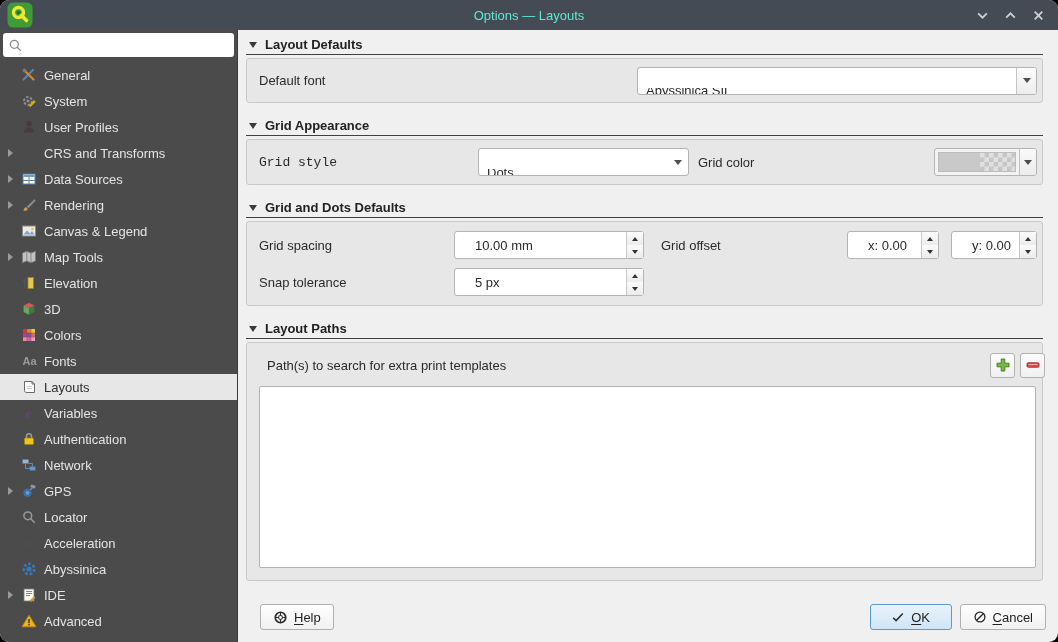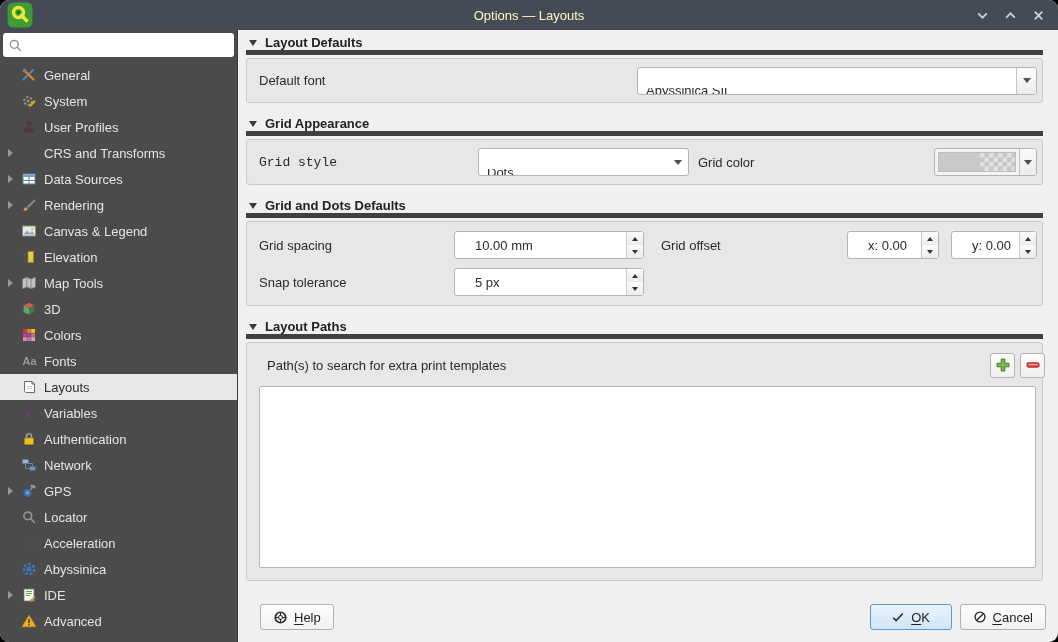--- a/index.html
+++ b/index.html
@@ -2,21 +2,21 @@
 <html><head>
 <meta charset="utf-8">
 <style>
   html,body{margin:0;padding:0;background:#000;width:1058px;height:642px;overflow:hidden;}
   *{box-sizing:border-box;}
   .window{position:absolute;inset:0;border-radius:9px;overflow:hidden;background:#f0f0f0;
     font-family:"Liberation Sans",sans-serif;font-size:13px;color:#2a2a2a;}
   
   .titlebar{position:absolute;top:0;left:0;right:0;height:30px;background:#454b54;display:flex;align-items:center;}
   .titlebar .logo{margin-left:7px;display:flex;}
-  .win-title{position:absolute;left:0;right:0;text-align:center;color:#fef9c3;font-size:13px;pointer-events:none;}
+  .win-title{position:absolute;left:0;right:0;text-align:center;color:#5eead4;font-size:13px;pointer-events:none;}
   .win-controls{margin-left:auto;margin-right:13px;display:flex;gap:15px;align-items:center;z-index:2;}
   .win-controls span{display:flex;cursor:default;}
   
   .sidebar{position:absolute;top:30px;left:0;bottom:0;width:238px;background:#4b4b4b;border-right:1px solid #3a3a3a;
     display:flex;flex-direction:column;}
   .searchbox{margin:3px 3px 5px 3px;height:24px;background:#fff;border-radius:3px;display:flex;align-items:center;padding:0 5px;}
   .searchbox svg{flex:none;}
   .searchbox input{flex:1;border:none;outline:none;background:transparent;font:13px "Liberation Sans",sans-serif;margin-left:4px;}
   .side-list{flex:1;margin:0;padding:0;list-style:none;overflow:hidden;}
   .side-item{height:26px;display:flex;align-items:center;color:#e4e4e4;cursor:default;}
@@ -24,21 +24,21 @@
   .expander{width:20px;flex:none;display:flex;align-items:center;justify-content:center;}
   .expander.has-children::before{content:"";width:0;height:0;border-left:5px solid #9a9a9a;
     border-top:4px solid transparent;border-bottom:4px solid transparent;}
   .s-icon{width:18px;height:16px;flex:none;display:flex;align-items:center;justify-content:center;}
   .s-label{margin-left:6px;white-space:nowrap;}
   .side-item.no-icon .s-label{margin-left:24px;}
   
   .main{position:absolute;left:238px;top:30px;right:0;bottom:0;display:flex;flex-direction:column;}
   .content{flex:1;padding:5px 15px 0 8px;}
   .section + .section{margin-top:13px;}
-  .sec-header{display:flex;align-items:center;height:20px;border-bottom:5px solid #404040;margin-bottom:3px;}
+  .sec-header{display:flex;align-items:center;height:20px;border-bottom:1px solid #404040;margin-bottom:3px;}
   .tri{width:0;height:0;border-top:6px solid #3a3a3a;border-left:4.5px solid transparent;border-right:4.5px solid transparent;
     margin:0 8px 0 3px;flex:none;}
   .sec-title{font-weight:bold;color:#222;}
   .groupbox{background:#e7e7e7;border:1px solid #c9c9c9;border-radius:3px;padding:0 5px 0 12px;}
   .gb-single{height:45px;display:flex;align-items:center;}
   .gb-rows{padding-top:9px;padding-bottom:9px;}
   .row{display:flex;align-items:center;width:100%;}
   .gb-rows .row + .row{margin-top:9px;}
   .lbl{color:#2a2a2a;white-space:nowrap;}
   .w195{width:195px;flex:none;}
@@ -192,38 +192,38 @@
     <span class="s-icon">
             <svg width="16" height="16" viewBox="0 0 16 16">
               <rect x="1.5" y="3" width="13" height="10" fill="#ecebe6" stroke="#8a8a8a"></rect>
               <path d="M2.5 11.5l3.5-4 3 3 2-2.5 2.5 3.5z" fill="#7fa7d0"></path>
               <circle cx="11.5" cy="6" r="1.3" fill="#dcc34a"></circle>
             </svg>
           </span>
     <span class="s-label">Canvas &amp; Legend</span>
   </li>
         <li class="side-item">
+    <span class="expander has-children"></span>
+    <span class="s-icon">
+            <svg width="16" height="16" viewBox="0 0 16 16">
+              <path d="M1.5 4l4.3-1.7L10 4l4.5-1.7v9.7L10 13.7 5.8 12l-4.3 1.7z" fill="#c2c2c2" stroke="#787878" stroke-width=".8"></path>
+              <path d="M5.8 2.3V12M10 4v9.7" stroke="#787878" stroke-width=".8" fill="none"></path>
+            </svg>
+          </span>
+    <span class="s-label">Map Tools</span>
+  </li>
+        <li class="side-item">
     <span class="expander"></span>
     <span class="s-icon">
             <svg width="16" height="16" viewBox="0 0 16 16">
               <rect x="7" y="2.5" width="5.5" height="11" fill="#e5c94d" stroke="#97852b" stroke-width=".8"></rect>
               <path d="M3.5 13V4M3.5 4L2 6.2M3.5 4L5 6.2" stroke="#555" stroke-width="1.2" fill="none"></path>
             </svg>
           </span>
     <span class="s-label">Elevation</span>
-  </li>
-        <li class="side-item">
-    <span class="expander has-children"></span>
-    <span class="s-icon">
-            <svg width="16" height="16" viewBox="0 0 16 16">
-              <path d="M1.5 4l4.3-1.7L10 4l4.5-1.7v9.7L10 13.7 5.8 12l-4.3 1.7z" fill="#c2c2c2" stroke="#787878" stroke-width=".8"></path>
-              <path d="M5.8 2.3V12M10 4v9.7" stroke="#787878" stroke-width=".8" fill="none"></path>
-            </svg>
-          </span>
-    <span class="s-label">Map Tools</span>
   </li>
         <li class="side-item">
     <span class="expander"></span>
     <span class="s-icon">
             <svg width="16" height="16" viewBox="0 0 16 16">
               <path d="M8 1.8l5.4 2.7L8 7.2 2.6 4.5z" fill="#d95757"></path>
               <path d="M2.6 4.5L8 7.2v6.5L2.6 11z" fill="#63a85e"></path>
               <path d="M13.4 4.5L8 7.2v6.5l5.4-2.7z" fill="#3f7a44"></path>
             </svg>
           </span>

